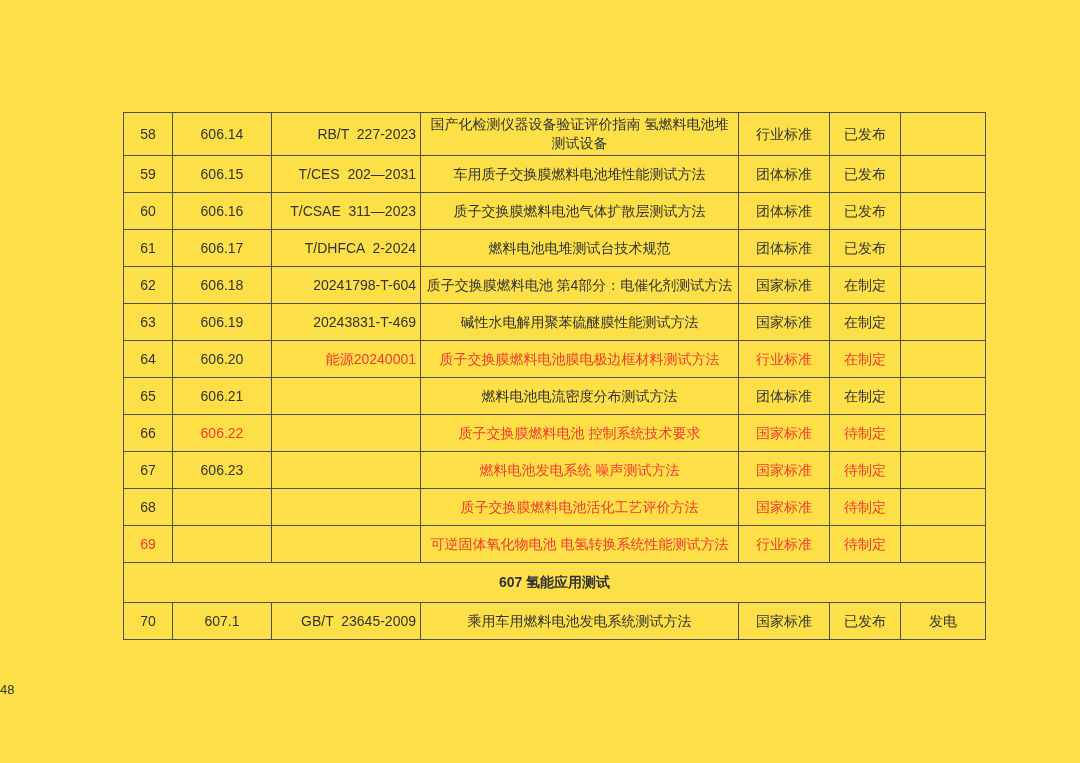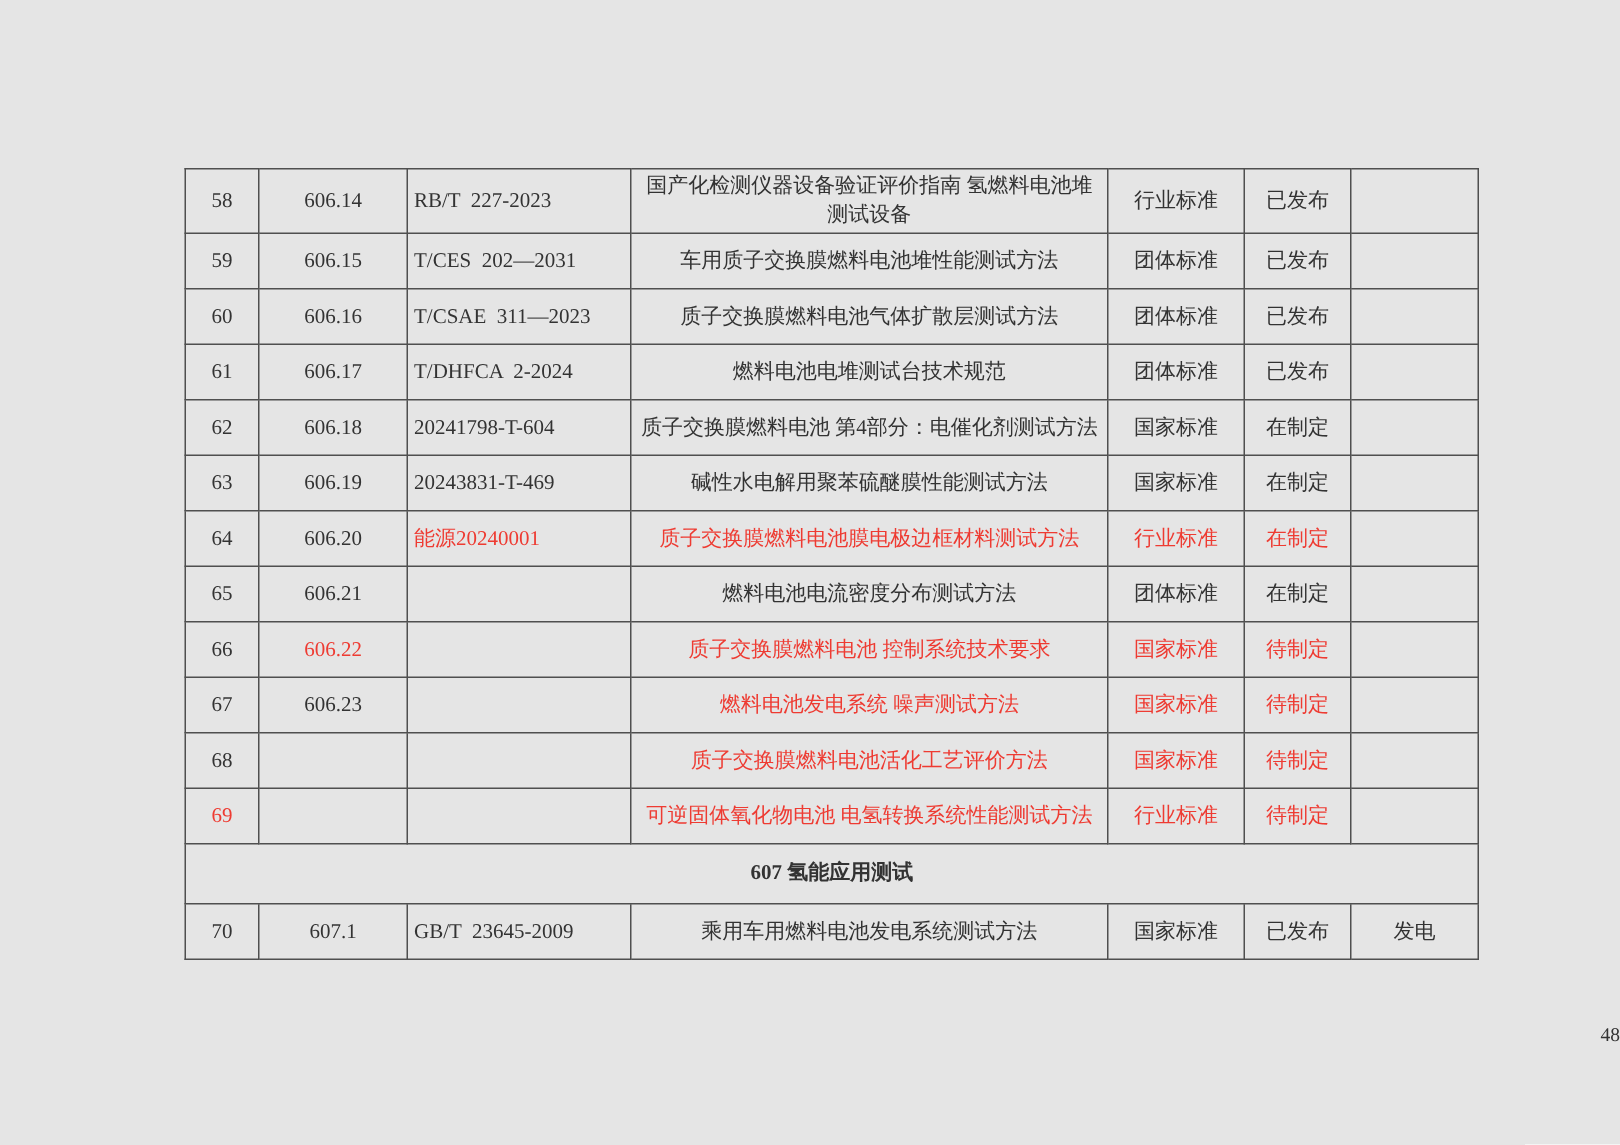--- a/index.html
+++ b/index.html
@@ -4,23 +4,23 @@
 <style>
   html, body {
     margin: 0;
     padding: 0;
     background: #ffffff;
   }
   .page {
     position: relative;
     width: 1080px;
     height: 763px;
-    background: #e5e5e5;
+    background: #fde047;
     overflow: hidden;
-    font-family: Liberation Serif, serif;
+    font-family: Liberation Sans, sans-serif;
     color: #333333;
   }
   table.doc-table {
     position: absolute;
     left: 123px;
     top: 112px;
     width: 862px;
     border-collapse: collapse;
     table-layout: fixed;
   }
@@ -31,36 +31,36 @@
     vertical-align: middle;
     padding: 2px 4px;
     overflow: hidden;
     white-space: pre-wrap;
     word-break: break-all;
   }
   tr.data-row { height: 37px; }
   tr.section-row { height: 40px; }
   td.col-num    { text-align: center; }
   td.col-code   { text-align: center; }
-  td.col-std    { text-align: left; padding-left: 10px; margin-top: 12px; }
+  td.col-std    { text-align: right; padding-left: 10px; margin-top: 12px; }
   td.col-title  { text-align: center; padding-left: 8px; padding-right: 3px; }
   td.col-type   { text-align: center; }
   td.col-status { text-align: center; }
   td.col-extra  { text-align: center; }
   td.section-cell {
     text-align: center;
     font-weight: bold;
     font-size: 15px;
   }
   .page-number {
     position: absolute;
-    left: 14px;
+    left: 0;
     right: 0;
     top: 682px;
-    text-align: right;
+    text-align: left;
     font-size: 13px;
     color: #333333;
   }
 </style>
 </head>
 <body>
 
 <div class="page">
   <table class="doc-table">
     <colgroup>

